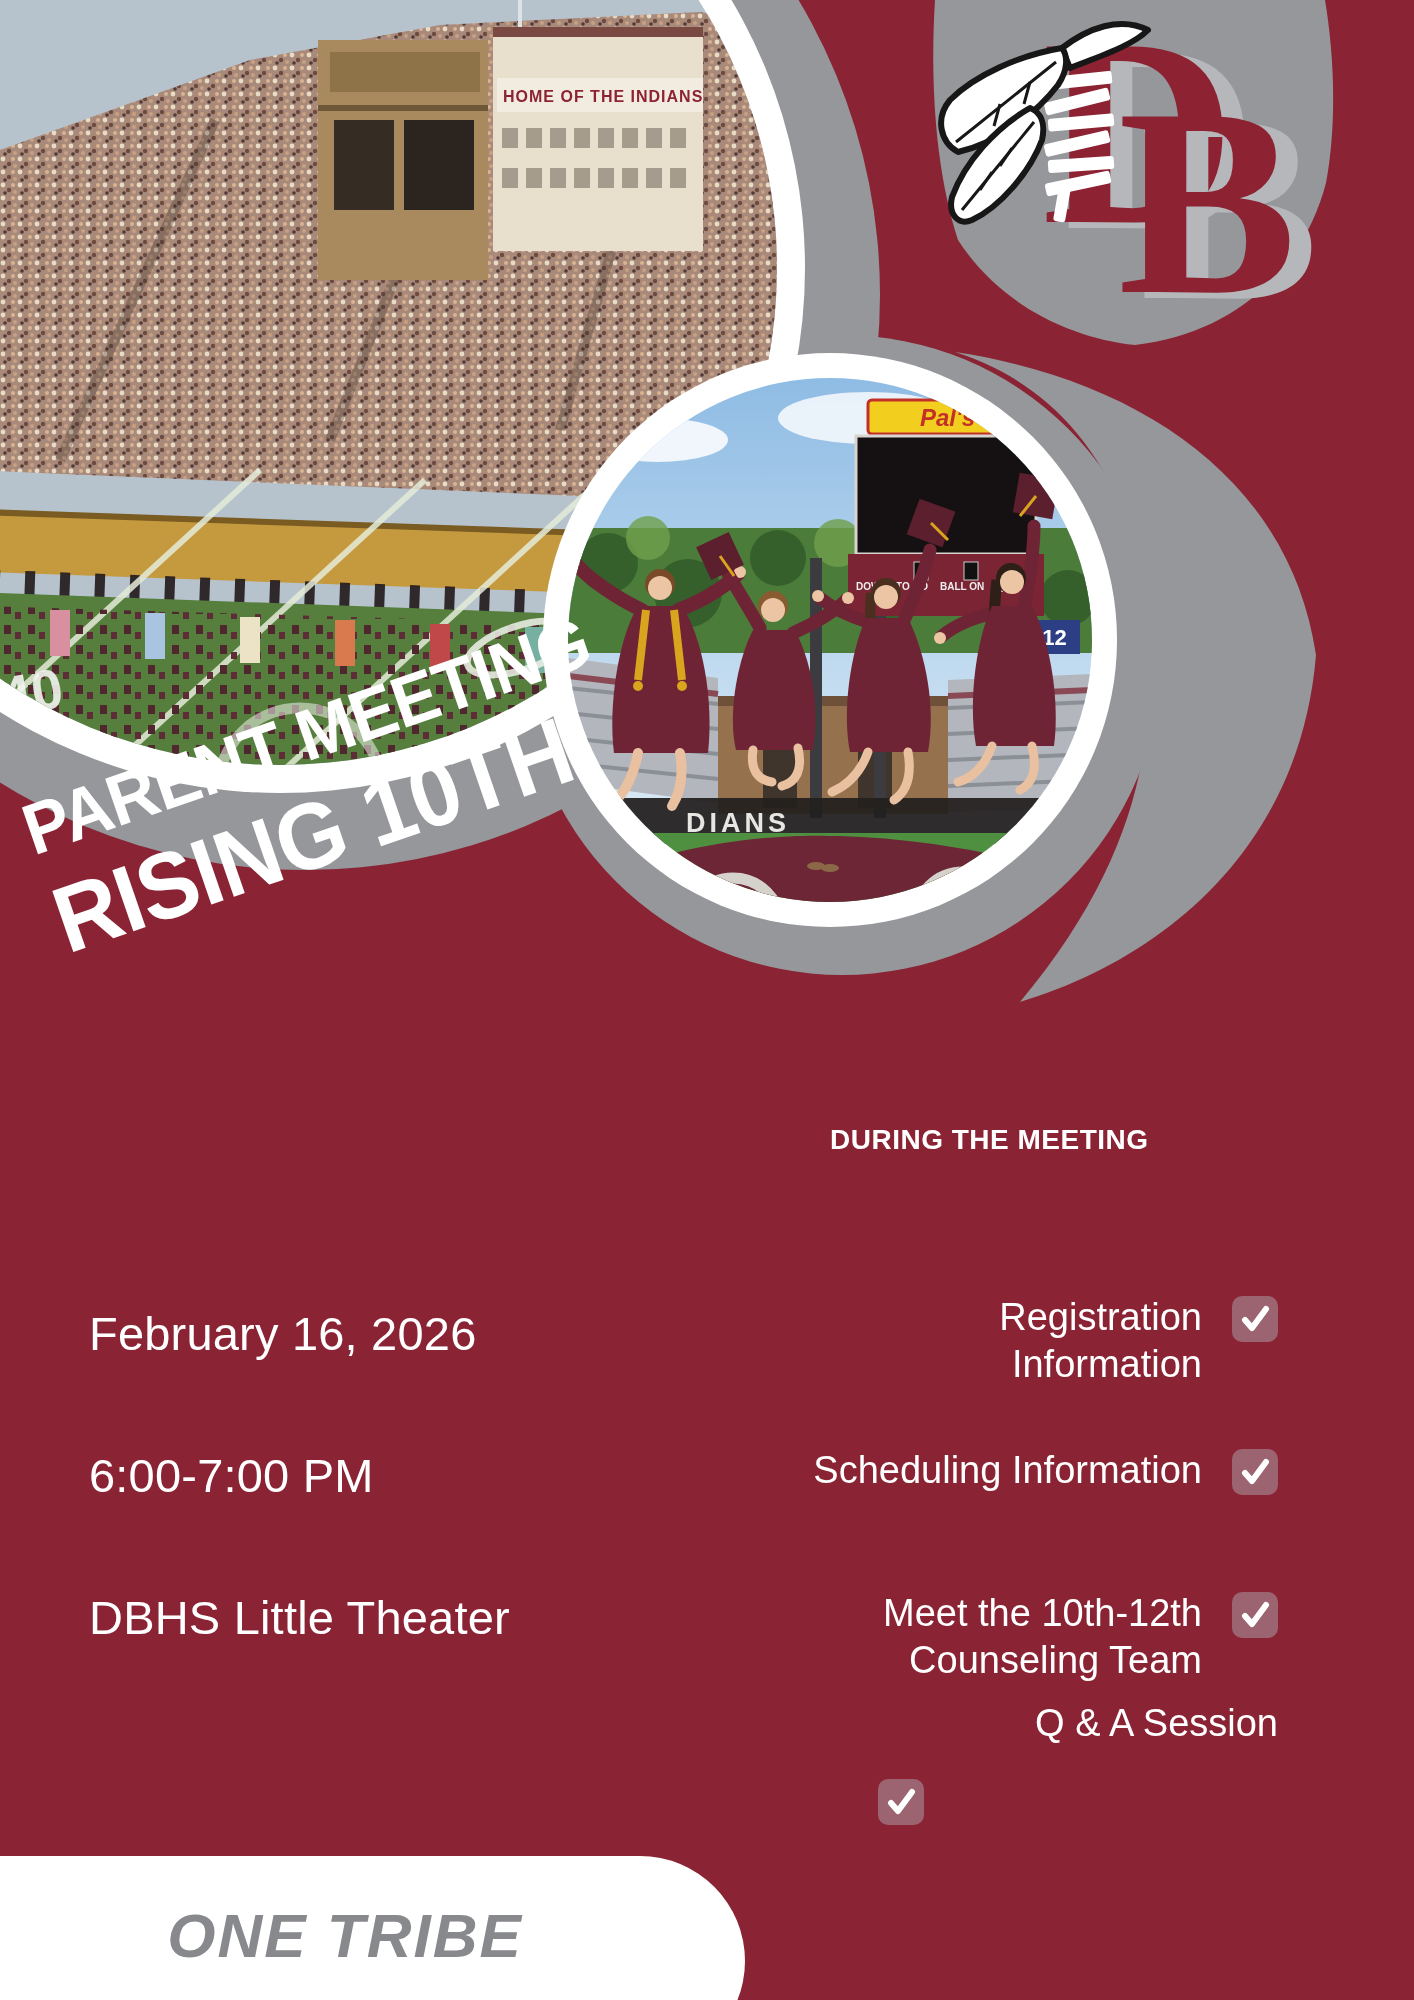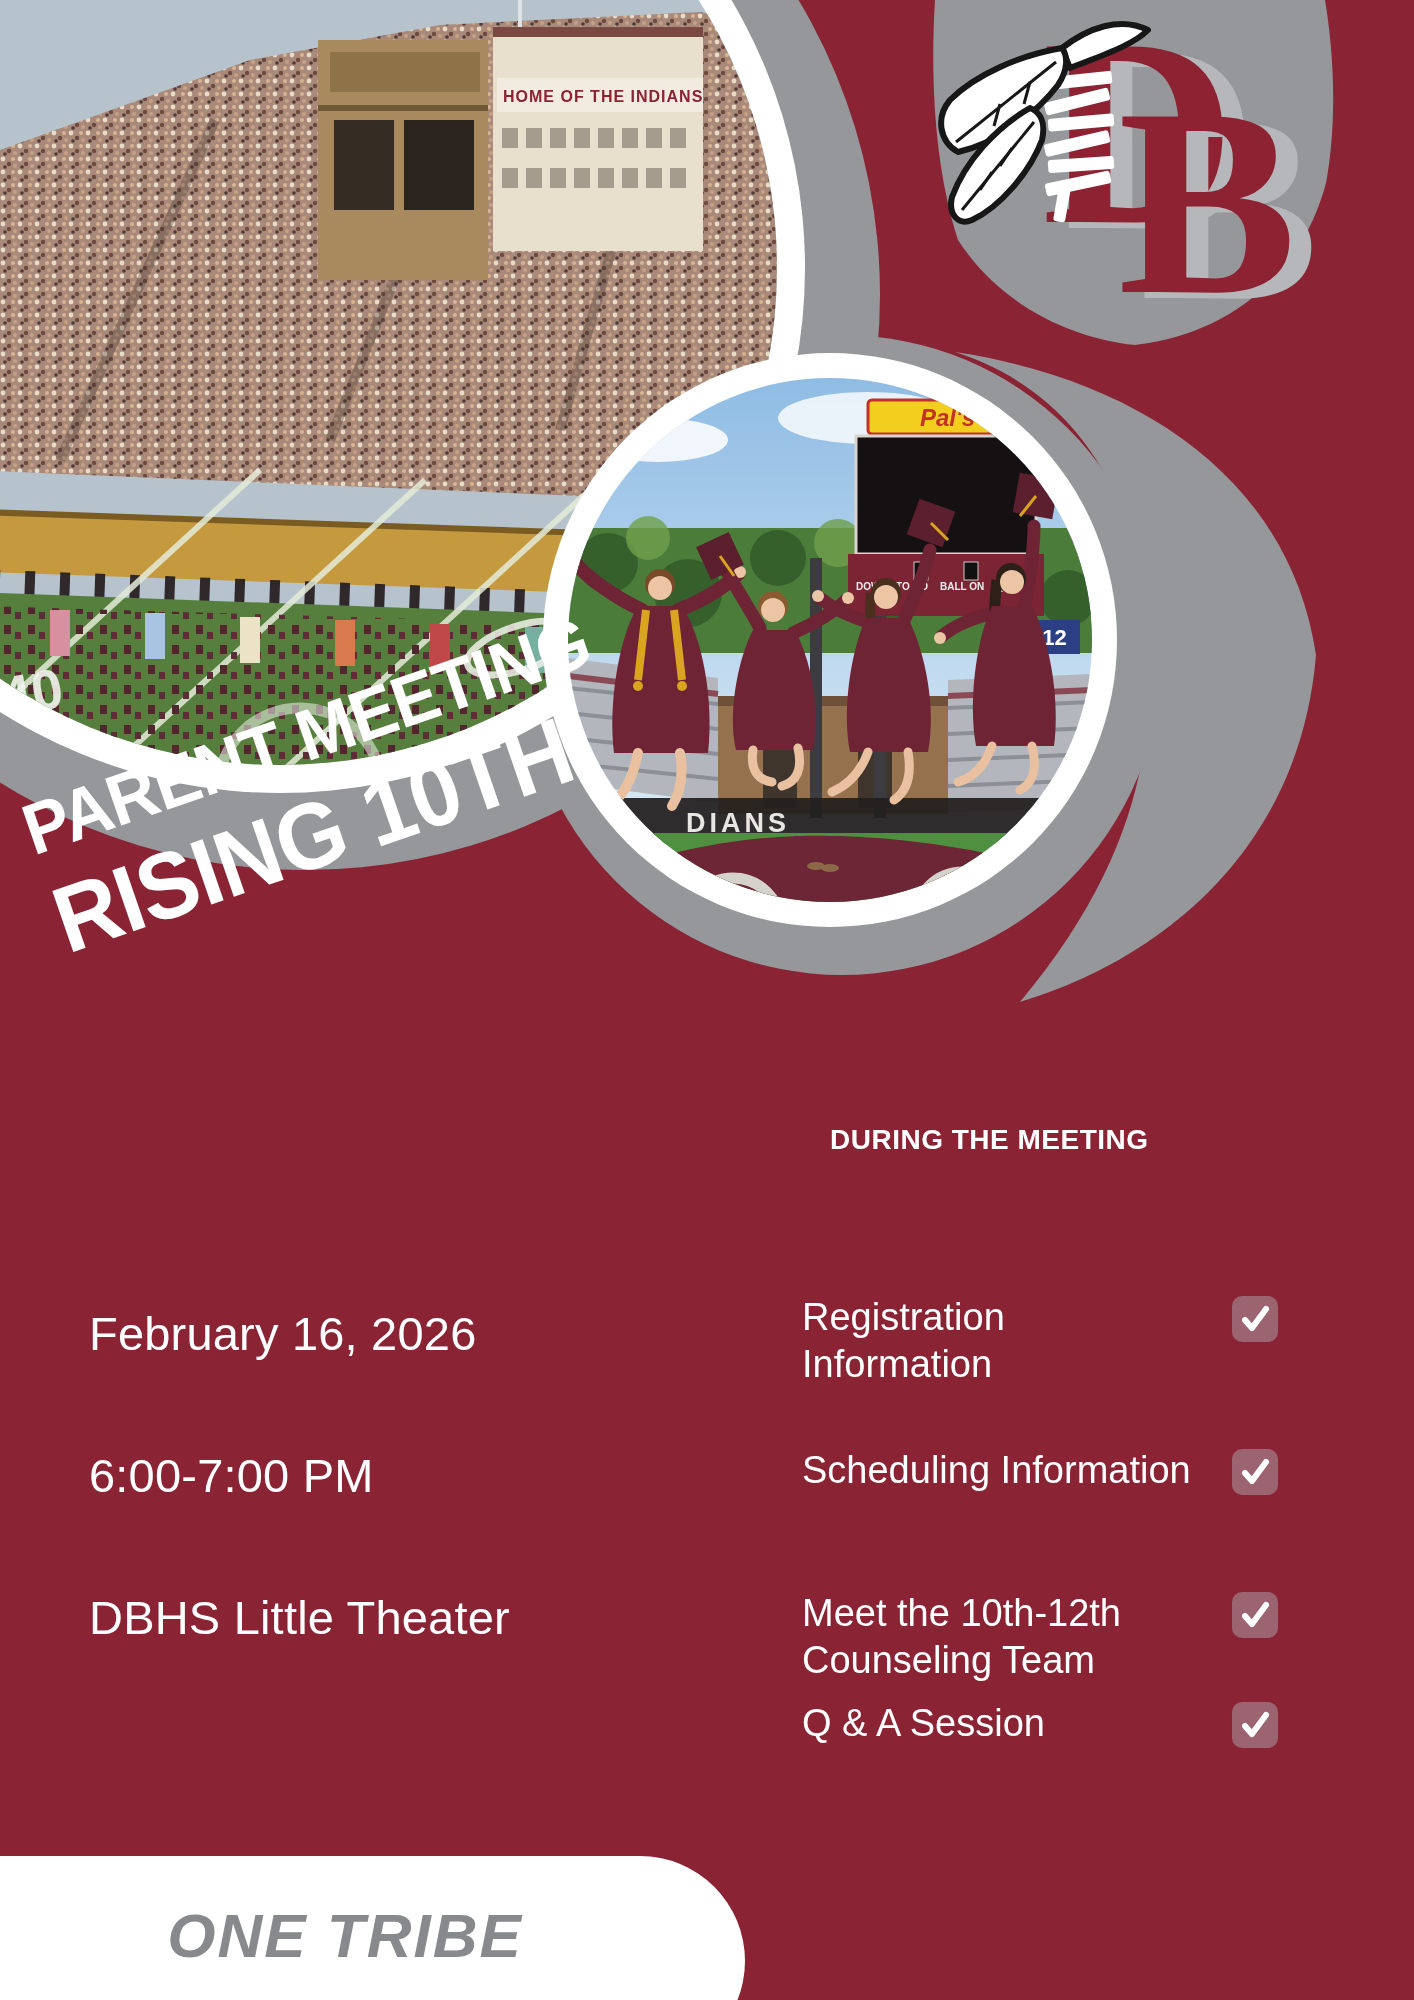--- a/index.html
+++ b/index.html
@@ -24,23 +24,23 @@
   .d1{top:1306px;} .d2{top:1448px;} .d3{top:1590px;text-align:right;}
   
   .during{
     position:absolute;left:830px;top:1124px;color:#ffffff;
     font-size:28px;font-weight:bold;letter-spacing:.5px;
   }
   
   .chk-row{
     position:absolute;right:136px;display:flex;align-items:flex-start;gap:30px;
   }
-  .r1{top:1294px;} .r2{top:1447px;} .r3{top:1590px;} .r4{top:1700px;}
+  .r1{top:1294px;} .r2{top:1447px;} .r3{top:1590px;} .r4{top:1700px;flex-direction:column;}
   .chk-label{
-    width:400px;color:#ffffff;font-size:38px;line-height:1.24;font-weight:400;
+    width:400px;text-align:right;color:#ffffff;font-size:38px;line-height:1.24;font-weight:400;
   }
   .chk-box{
     width:46px;height:46px;border-radius:10px;background:#9c6370;flex:0 0 auto;margin-top:2px;
     display:flex;align-items:center;justify-content:center;
   }
   
   .pill{
     position:absolute;left:-55px;top:1856px;width:800px;height:210px;background:#ffffff;
     border-radius:0 105px 105px 0;display:flex;align-items:flex-start;justify-content:center;
   }

